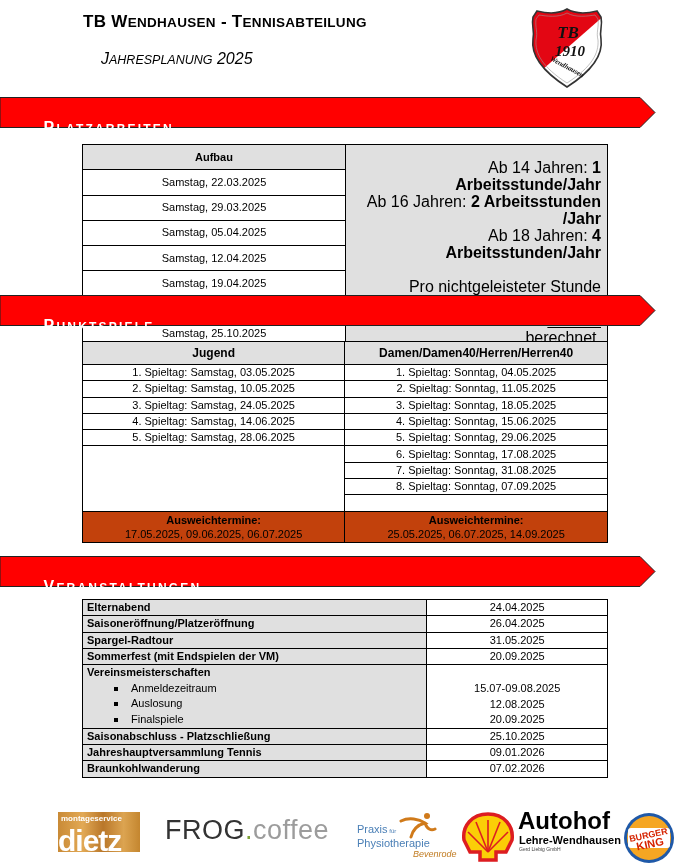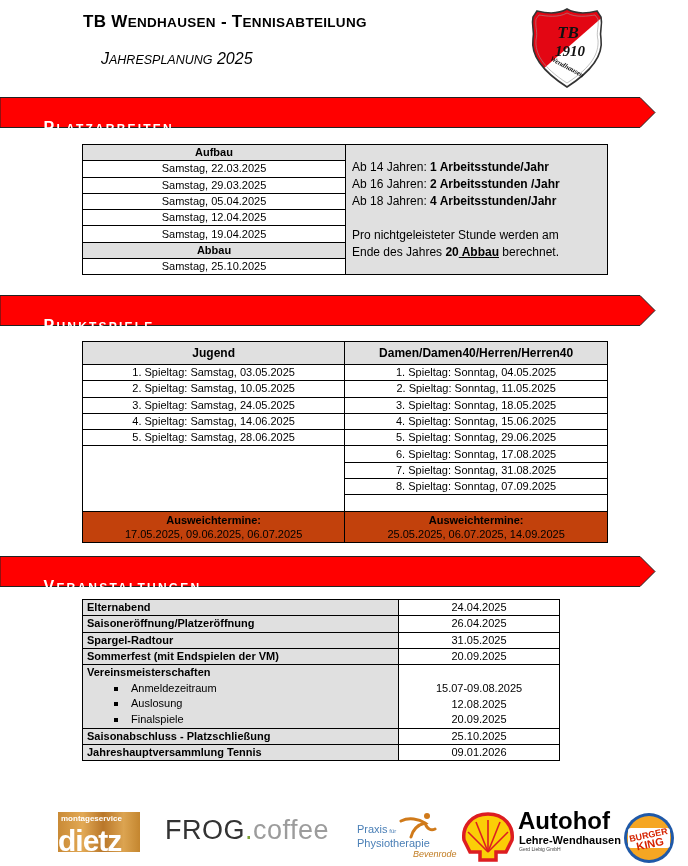--- a/index.html
+++ b/index.html
@@ -19,32 +19,32 @@
   .banner-text .sc { font-size: 12px; }
 
   table { position: absolute; border-collapse: collapse; font-size: 11px; }
   td, th { border: 1px solid #000; padding: 0 4px; height: 16.3px; line-height: 15px; text-align: center; font-weight: normal; }
   .hdr { background: #e0e0e0; font-weight: bold; }
   .bold { font-weight: bold; }
 
   
   #t-platz { left: 82px; top: 144px; width: 526px; }
   #t-platz td.col1 { width: 263px; }
-  #t-platz td.info { background: #e0e0e0; text-align: left; vertical-align: top; padding: 14px 6px 0 6px; font-size: 12px; line-height: 17px; }
+  #t-platz td.info { background: #e0e0e0; text-align: right; vertical-align: top; padding: 14px 6px 0 6px; font-size: 16px; line-height: 17px; }
   .info .gap { height: 17px; }
   .u { text-decoration: underline; }
 
   
   #t-punkt { left: 82px; top: 341px; width: 526px; }
   #t-punkt td { width: 263px; }
   #t-punkt .hdr { height: 23px; font-size: 12px; }
   #t-punkt .aus { background: #c2410c; height: 31px; line-height: 14px; padding-top: 1px; }
 
   
-  #t-ver { left: 82px; top: 599px; width: 478px; }
+  #t-ver { left: 82px; top: 599px; width: 526px; }
   #t-ver td.ev { width: 345px; background: #e0e0e0; font-weight: bold; text-align: left; padding-left: 4px; }
   #t-ver td.dt { width: 181px; }
   #t-ver .sub { font-weight: normal; display: block; padding-left: 44px; position: relative; height: 15.5px; }
   #t-ver .sub::before { content: ""; position: absolute; left: 27px; top: 6px; width: 4px; height: 4px; background: #000; }
   #t-ver .vm-dates { vertical-align: top; padding-top: 16px; line-height: 15.5px; }
 
   
   .sponsors { position: absolute; left: 0; top: 805px; width: 688px; height: 61px; }
   .sp { position: absolute; }
   .dietz { left: 58px; top: 7px; width: 82px; height: 40px; background: linear-gradient(90deg, #c98a36, #e2a955 30%, #b9772a 55%, #dca451 80%, #c4862f); overflow: hidden; }
@@ -234,20 +234,24 @@
     </td>
   </tr>
   <tr>
     <td class="ev">Saisonabschluss - Platzschließung</td>
     <td class="dt">25.10.2025</td>
   </tr>
   <tr>
     <td class="ev">Jahreshauptversammlung Tennis</td>
     <td class="dt">09.01.2026</td>
   </tr>
+  <tr>
+    <td class="ev">Braunkohlwanderung</td>
+    <td class="dt">07.02.2026</td>
+  </tr>
 </tbody>
   </table>
 
 <div class="sponsors">
   <div class="sp dietz">
     <span class="small">montageservice</span>
     <span class="big">dietz</span>
   </div>
   <div class="sp frog">
     <span>FROG</span><span class="dot">.</span><span class="coffee">coffee</span>

